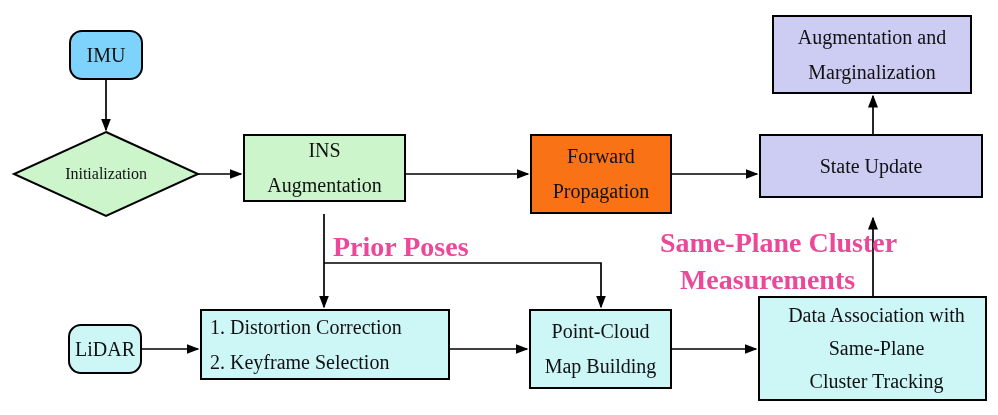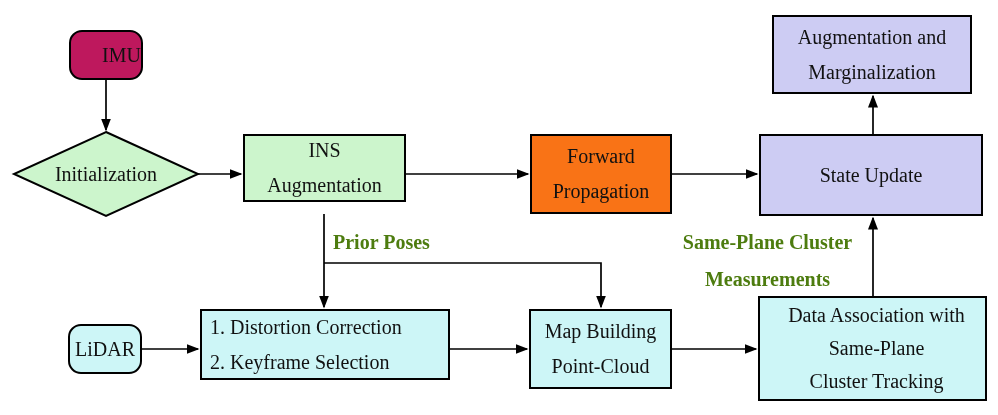--- a/index.html
+++ b/index.html
@@ -34,29 +34,29 @@
   .box .ln{white-space:nowrap;}
   .rounded{border-radius:13px;}
   .two-line .ln{line-height:35px;}
   .three-line .ln{line-height:33px;}
   .left-align{align-items:flex-start;padding-left:8px;text-align:left;}
   .diamond-label{
     position:absolute;
     display:flex;
     justify-content:center;
     align-items:center;
-    font-size:20px;
+    font-size:16px;
     color:#111;
     white-space:nowrap;
   }
   .edge-label{
     position:absolute;
     font-weight:bold;
-    font-size:20px;
-    color:#4d7c0f;
+    font-size:28px;
+    color:#ec4899;
     white-space:nowrap;
   }
   .edge-label.centered{text-align:center;}
 </style>
 </head>
 <body>
 
 <div id="canvas">
 
   <svg id="wires" viewBox="0 0 998 415" xmlns="http://www.w3.org/2000/svg">
@@ -76,57 +76,57 @@
       <line x1="873" y1="134" x2="873" y2="96" marker-end="url(#arrow)"></line>
       <line x1="324" y1="214" x2="324" y2="307" marker-end="url(#arrow)"></line>
       <polyline points="324,263 601,263 601,307" marker-end="url(#arrow)"></polyline>
       <line x1="142" y1="349" x2="198" y2="349" marker-end="url(#arrow)"></line>
       <line x1="450" y1="349" x2="527" y2="349" marker-end="url(#arrow)"></line>
       <line x1="672" y1="349" x2="756" y2="349" marker-end="url(#arrow)"></line>
       <line x1="873" y1="296" x2="873" y2="218" marker-end="url(#arrow)"></line>
     </g>
   </svg>
 
-  <div class="box rounded" style="left: 69px; top: 30px; width: 74px; height: 50px; background-color: #be185d; align-items: flex-end;">
+  <div class="box rounded" style="left: 69px; top: 30px; width: 74px; height: 50px; background-color: #7dd3fc;">
     <div class="ln">IMU</div>
   </div>
 
   <div class="diamond-label" style="left:16px;top:134px;width:180px;height:80px;">Initialization</div>
 
   <div class="box two-line" style="left: 243px; top: 134px; width: 163px; height: 68px; background-color: rgb(204, 245, 204);">
     <div class="ln">INS</div>
     <div class="ln">Augmentation</div>
   </div>
 
   <div class="box two-line" style="left: 530px; top: 134px; width: 142px; height: 80px; background-color: #f97316;">
     <div class="ln">Forward</div>
     <div class="ln">Propagation</div>
   </div>
 
-  <div class="box" style="left: 759px; top: 134px; width: 224px; height: 82px; background-color: rgb(205, 204, 243);">
+  <div class="box" style="left: 759px; top: 134px; width: 224px; height: 64px; background-color: rgb(205, 204, 243);">
     <div class="ln">State Update</div>
   </div>
 
   <div class="box two-line" style="left: 772px; top: 15px; width: 200px; height: 79px; background-color: rgb(205, 204, 243); align-items: center;">
     <div class="ln">Augmentation and</div>
     <div class="ln">Marginalization</div>
   </div>
 
   <div class="box rounded" style="left: 68px; top: 324px; width: 74px; height: 50px; background-color: rgb(205, 246, 247);">
     <div class="ln">LiDAR</div>
   </div>
 
   <div class="box two-line left-align" style="left: 200px; top: 309px; width: 250px; height: 71px; background-color: rgb(205, 246, 247);">
     <div class="ln">1. Distortion Correction</div>
     <div class="ln">2. Keyframe Selection</div>
   </div>
 
   <div class="box two-line" style="left: 529px; top: 309px; width: 143px; height: 80px; background-color: rgb(205, 246, 247);">
+    <div class="ln">Point-Cloud</div>
     <div class="ln">Map Building</div>
-    <div class="ln">Point-Cloud</div>
   </div>
 
   <div class="box three-line" style="left: 758px; top: 296px; width: 229px; height: 105px; background-color: rgb(205, 246, 247); padding-left: 8px;">
     <div class="ln">Data Association with</div>
     <div class="ln">Same-Plane</div>
     <div class="ln">Cluster Tracking</div>
   </div>
 
   <div class="edge-label" style="left:333px;top:231px;">Prior Poses</div>
 

